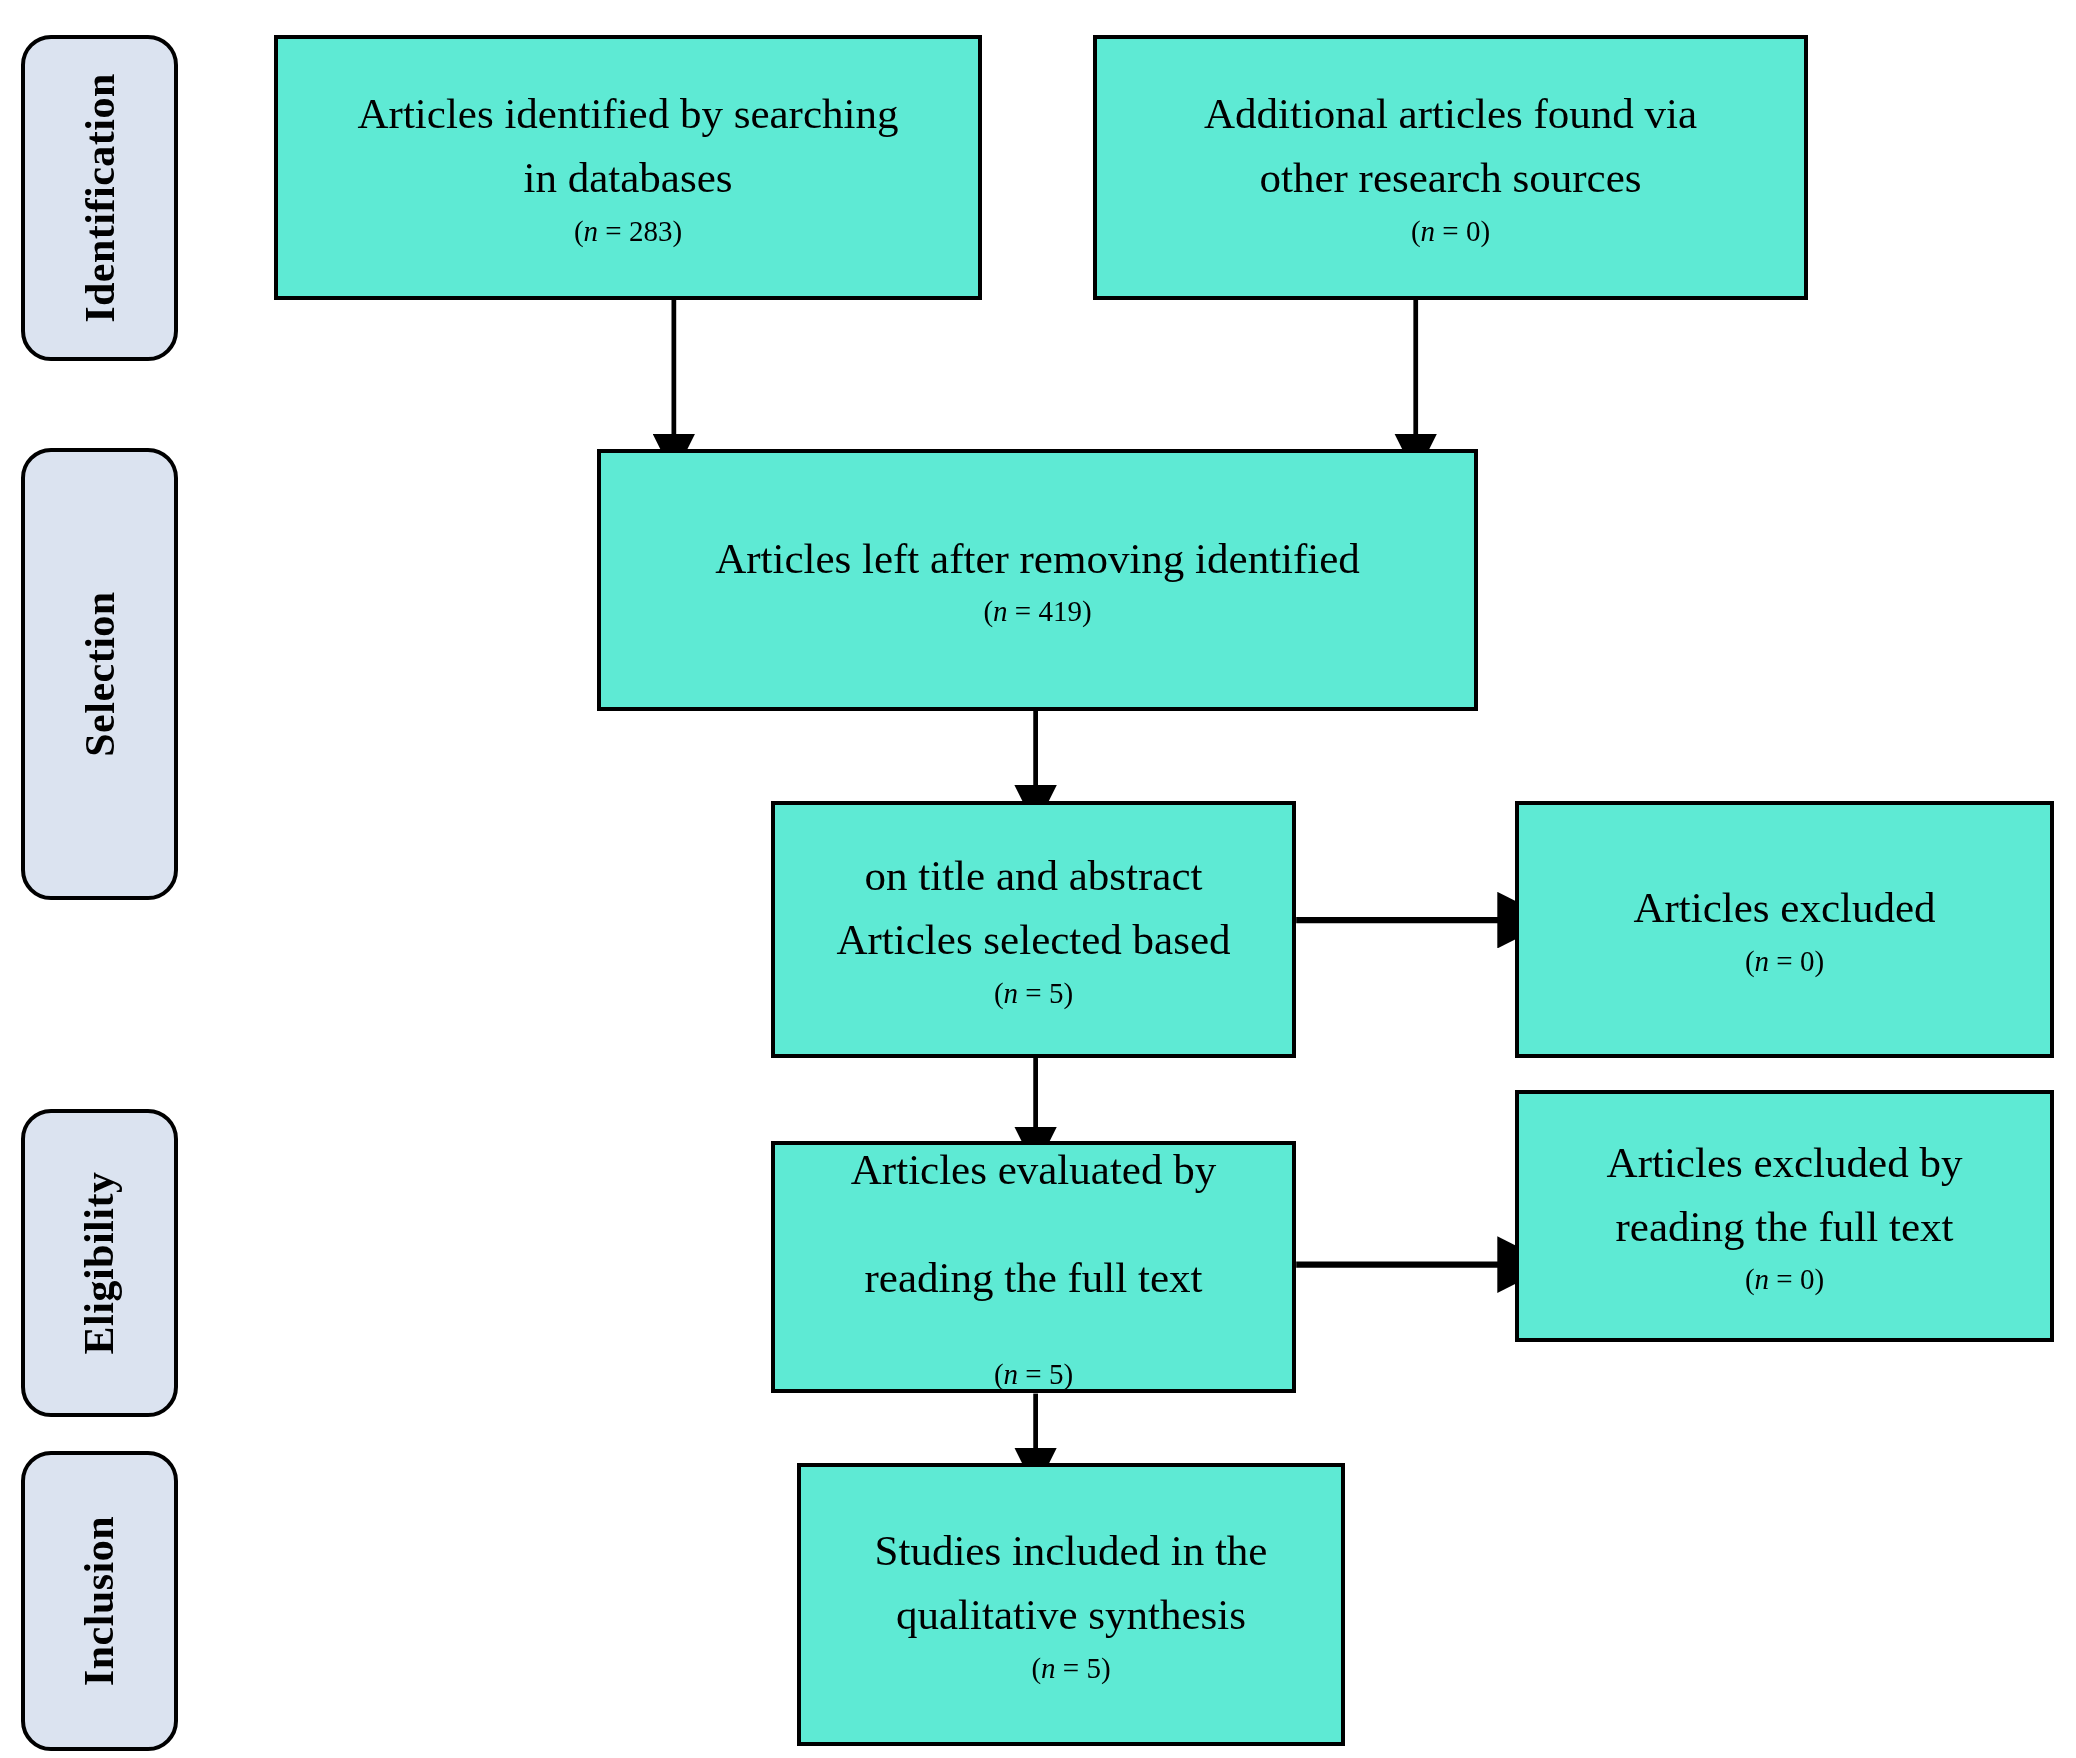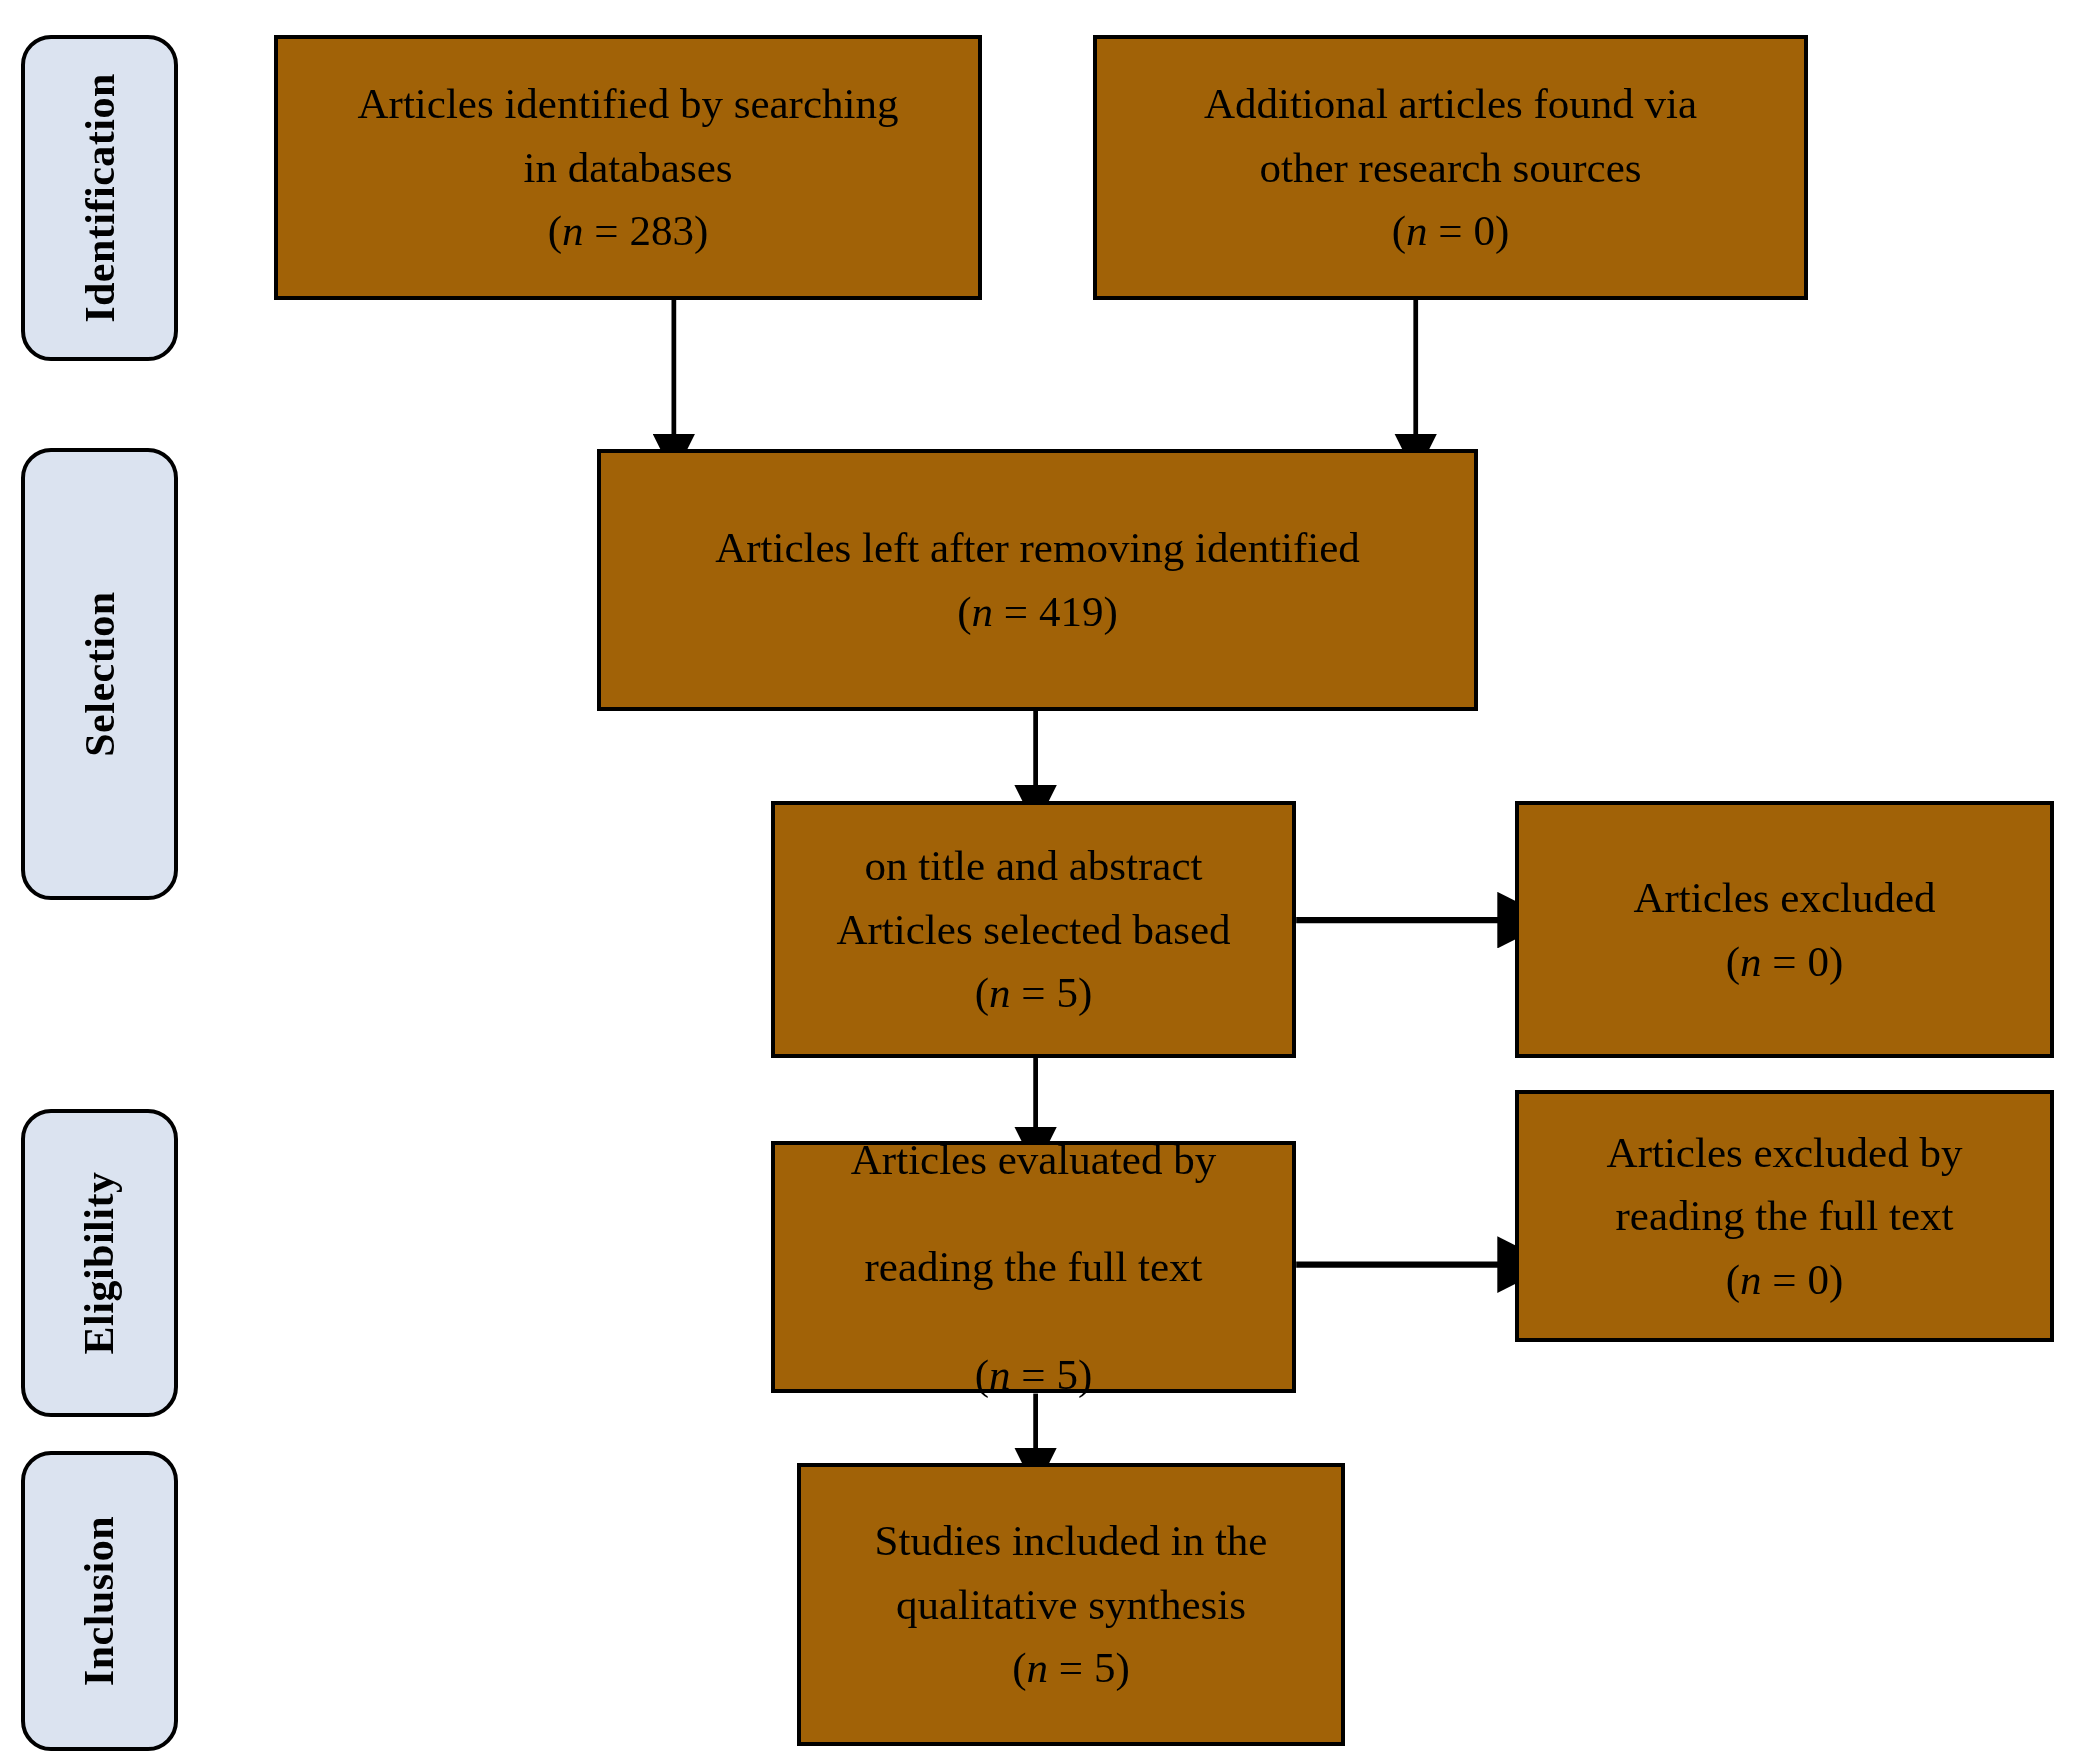--- a/index.html
+++ b/index.html
@@ -35,38 +35,38 @@
     font-size: 42px;
     letter-spacing: 0.5px;
     color: #000000;
     line-height: 1;
   }
 
   
   .node-box {
     position: absolute;
     box-sizing: border-box;
-    background: #a16207;
+    background: #5eead4;
     border: 4.2px solid #000000;
     display: flex;
     flex-direction: column;
     align-items: center;
     justify-content: center;
     text-align: center;
     padding: 0 13.6px;
   }
   .node-line {
     font-family: "Liberation Serif", "DejaVu Serif", serif;
     font-size: 43px;
     line-height: 1.48;
     color: #000000;
     white-space: nowrap;
   }
   .node-line.count {
-    font-size: 43px;
+    font-size: 29px;
   }
   .node-line .ital {
     font-style: italic;
   }
 
   
   #connectors {
     position: absolute;
     left: 0;
     top: 0;

